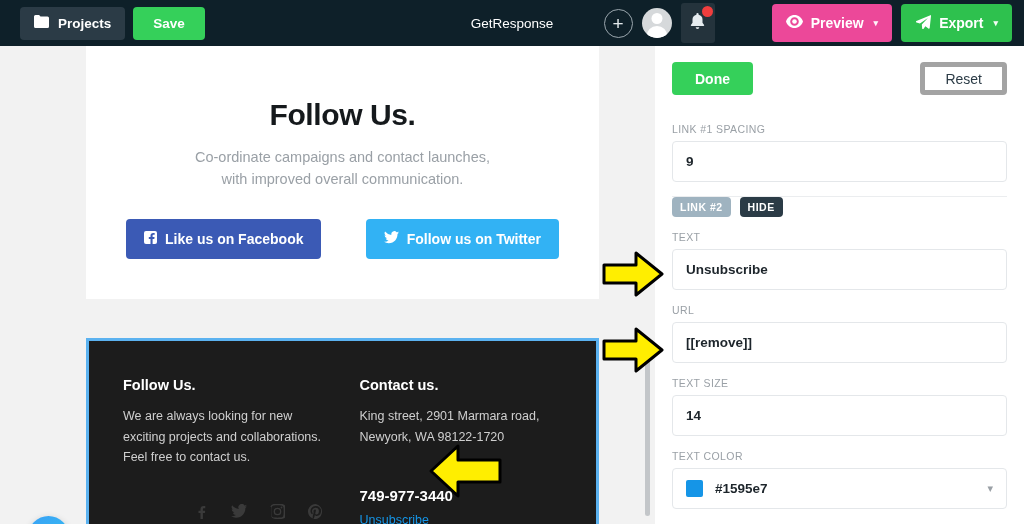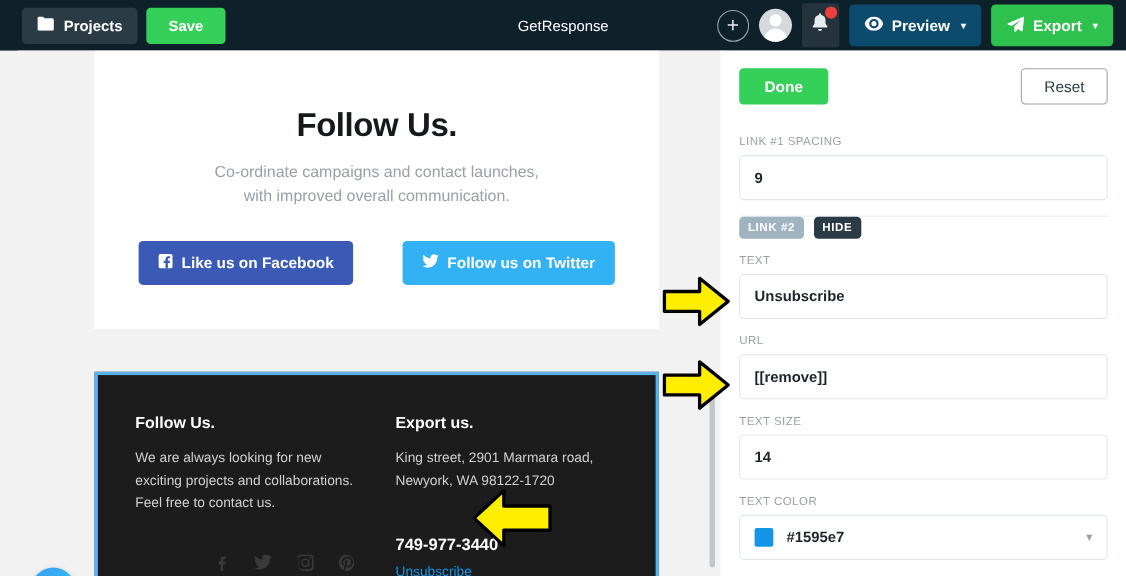--- a/index.html
+++ b/index.html
@@ -66,21 +66,21 @@
   }
   .bell-dot {
     position: absolute; top: 3px; right: 2px;
     width: 11px; height: 11px; border-radius: 50%; background: #f03e3e;
   }
   .btn-preview, .btn-export {
     height: 38px; border-radius: 4px; color: #fff;
     display: flex; align-items: center; gap: 8px;
     padding: 0 14px; font-size: 14px; font-weight: 700; cursor: pointer;
   }
-  .btn-preview { background: #0c4a6e; }
+  .btn-preview { background: #ec4899; margin-left: 48px; }
   .btn-export  { background: #2ec14e; }
   .caret { font-size: 9px; opacity: .95; margin-left: 2px; }
 
   
   .canvas-area {
     position: absolute; top: 46px; left: 16px; width: 640px; height: 478px;
     background: #f2f2f2; overflow: hidden;
   }
   .email-sheet {
     position: absolute; left: 70px; top: 0; width: 513px; background: #ffffff;
@@ -155,21 +155,21 @@
     display: flex; align-items: center; justify-content: space-between;
     padding: 16px 17px 14px;
     gap: 21px;
   }
   .btn-done {
     background: #35d05a; color: #fff; border-radius: 4px;
     height: 33px; padding: 0 23px; font-size: 14px; font-weight: 700;
     display: flex; align-items: center; cursor: pointer;
   }
   .btn-reset {
-    background: #fff; color: #2b3b46; border: 1px solid #a3a3a3;
+    background: #fff; color: #2b3b46; border: 5px solid #a3a3a3;
     border-radius: 4px; height: 33px; padding: 0 20px;
     font-size: 14px; display: flex; align-items: center; cursor: pointer;
   }
   .sec { padding: 0 17px; }
   .sec-divider { border-top: 1px solid #ebedef; margin: 14px 0 0; }
   .fld-label {
     font-size: 10.5px; letter-spacing: .4px; color: #9aa0a6;
     text-transform: uppercase; margin: 14px 0 6px;
   }
   .fld-input {
@@ -291,21 +291,21 @@
       </div>
     </div>
 
     <div class="footer-module">
       <div class="fm-cols">
         <div class="fm-col">
           <div class="fm-h">Follow Us.</div>
           <div class="fm-p">We are always looking for new exciting projects and collaborations. Feel free to contact us.</div>
         </div>
         <div class="fm-col">
-          <div class="fm-h">Export us.</div>
+          <div class="fm-h">Contact us.</div>
           <div class="fm-p">
             <div>King street, 2901 Marmara road,</div>
             <div>Newyork, WA 98122-1720</div>
           </div>
           <div class="fm-phone">749-977-3440</div>
           <div class="fm-unsub">Unsubscribe</div>
         </div>
       </div>
 
       <div class="fm-social">

